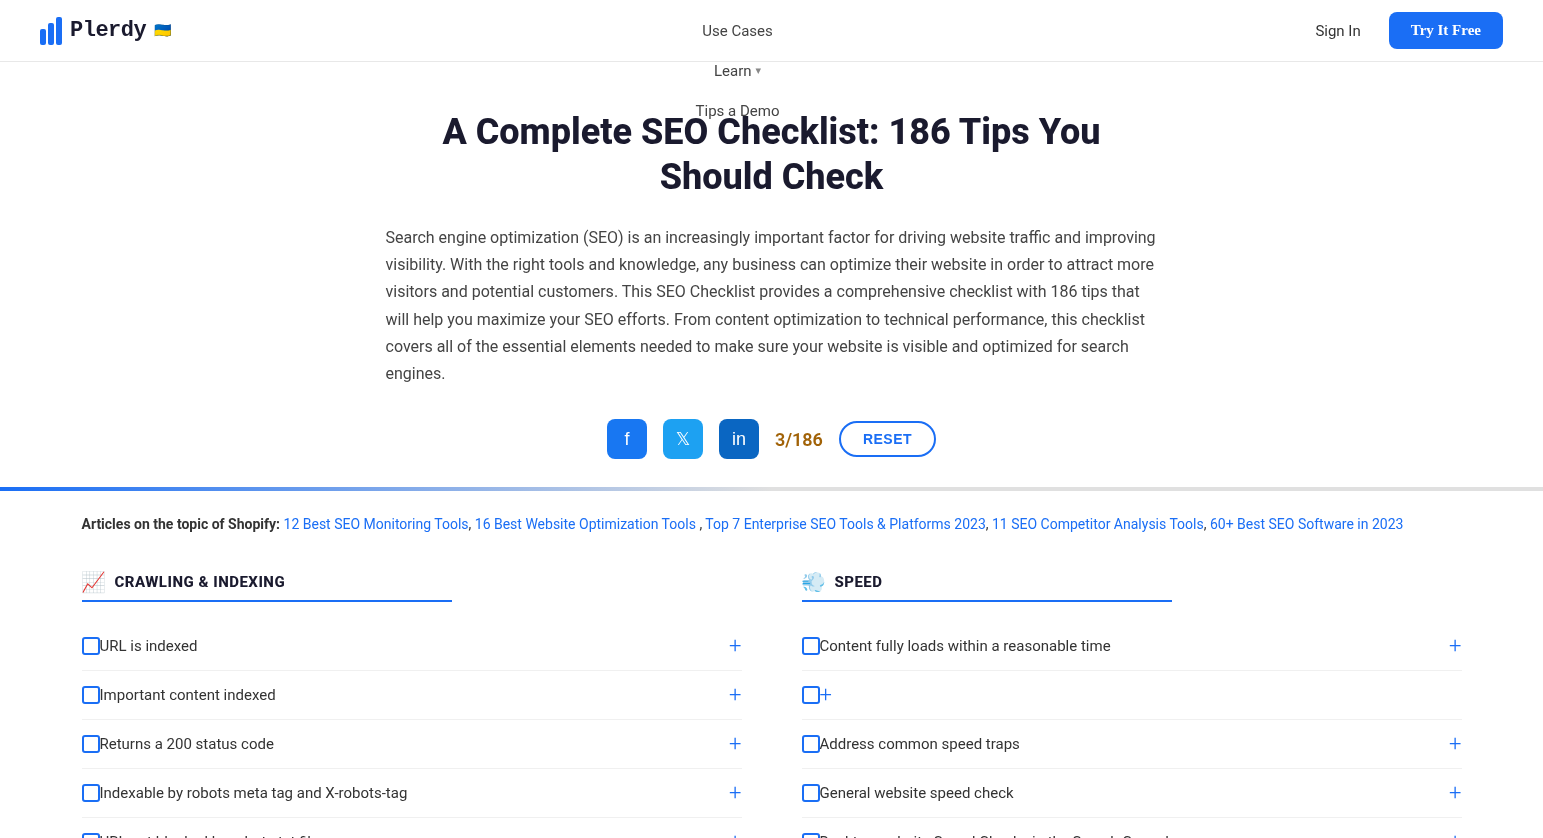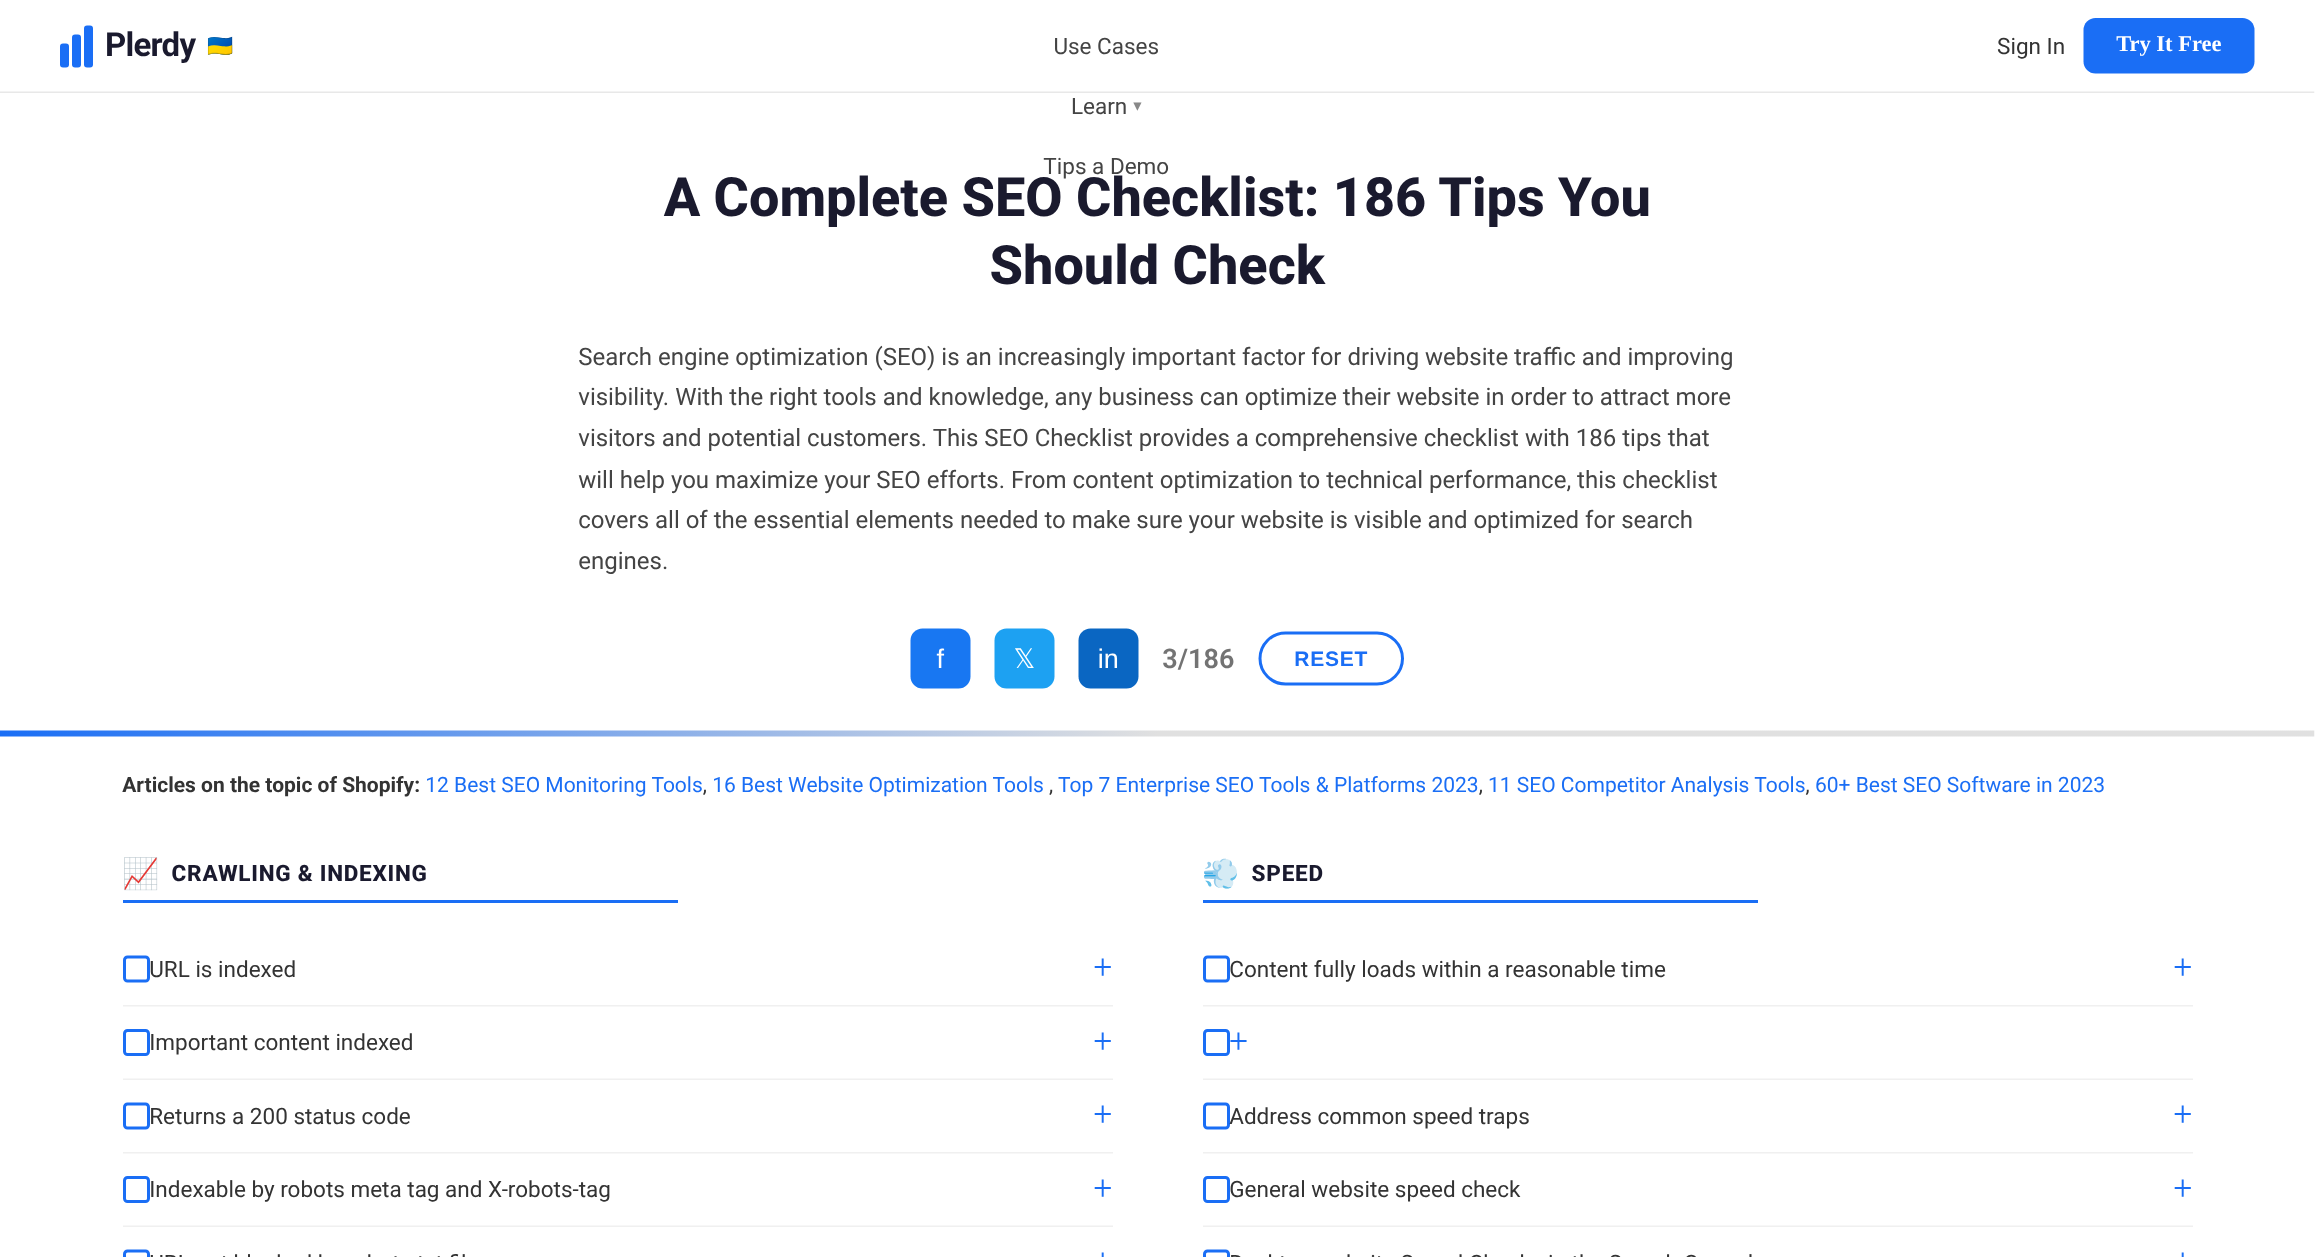--- a/index.html
+++ b/index.html
@@ -15,20 +15,21 @@
       position: sticky;
       top: 0;
       background: #fff;
       z-index: 100;
     }
     .logo-area {
       display: flex;
       align-items: center;
       gap: 8px;
       margin-right: auto;
+      font-family: Liberation Mono, monospace;
     }
     .logo-icon {
       display: flex;
       align-items: flex-end;
       gap: 2px;
       height: 28px;
     }
     .logo-bar {
       border-radius: 2px;
       background: #1a6ef5;
@@ -59,20 +60,21 @@
       border-radius: 6px;
       display: flex;
       align-items: center;
       gap: 4px;
       white-space: nowrap;
     }
     .chevron { font-size: 11px; color: #888; }
     .nav-right {
       display: flex;
       align-items: center;
+      gap: 16px;
       margin-left: auto;
     }
     .sign-in-btn {
       font-size: 15px;
       color: #333;
       cursor: pointer;
       padding: 8px 12px;
     }
     .try-free-btn {
       background: #1a6ef5;
@@ -125,21 +127,21 @@
       border: none;
       font-size: 18px;
       color: #fff;
     }
     .social-fb { background: #1877f2; }
     .social-tw { background: #1da1f2; }
     .social-li { background: #0a66c2; }
     .counter {
       font-size: 18px;
       font-weight: 600;
-      color: #737373;
+      color: #a16207;
     }
     .reset-btn {
       border: 2px solid #1a6ef5;
       background: #fff;
       color: #1a6ef5;
       border-radius: 20px;
       padding: 8px 22px;
       font-size: 14px;
       font-weight: 700;
       letter-spacing: 0.5px;

